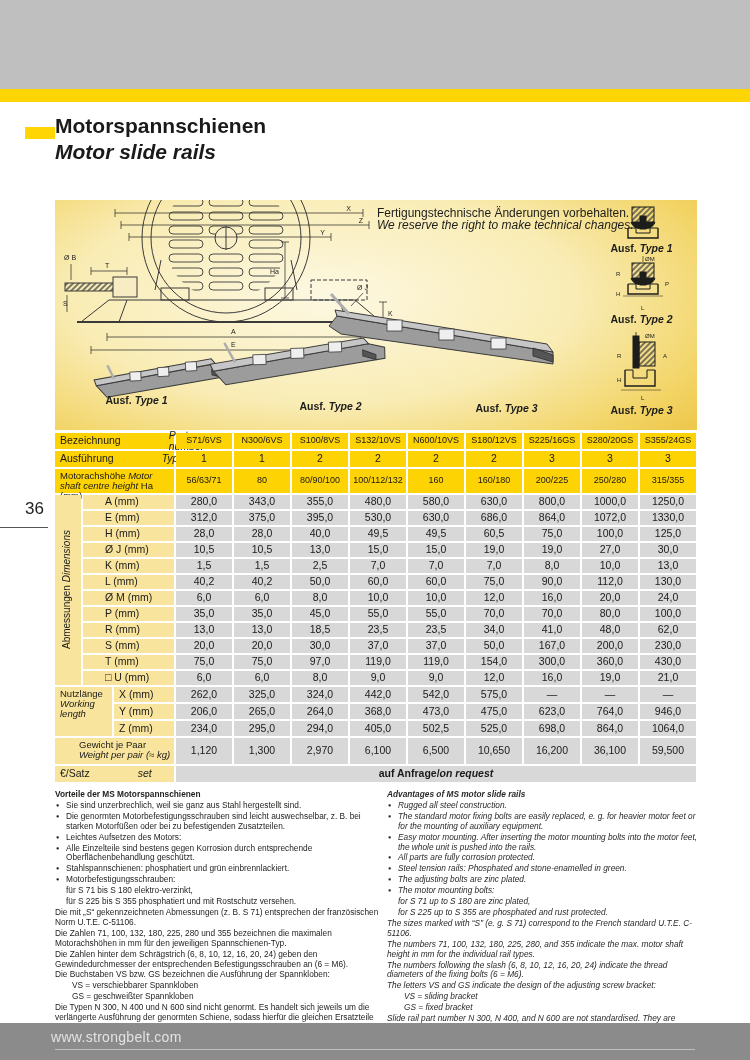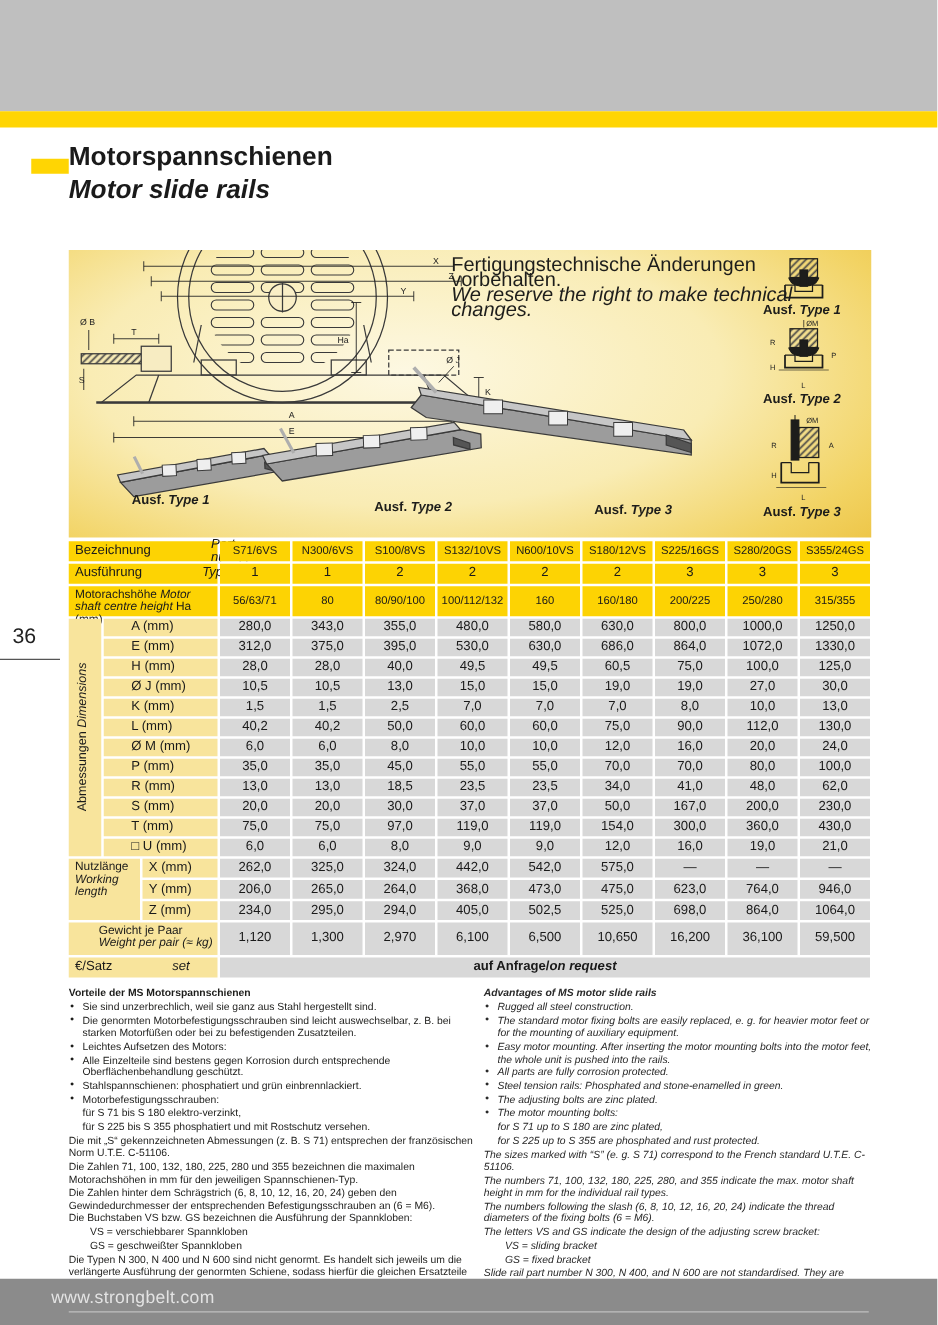--- a/index.html
+++ b/index.html
@@ -10,27 +10,27 @@
   
   .band-gray{top:0;left:0;width:750px;height:89px;background:#bfbfbf;}
   .band-yellow{top:89px;left:0;width:750px;height:13px;background:#ffd503;}
 
   
   .title-dash{left:25px;top:127px;width:30px;height:12px;background:#ffd503;}
   .title-de{left:55px;top:114px;font-size:21px;font-weight:bold;color:#1a1a1a;}
   .title-en{left:55px;top:140px;font-size:21px;font-weight:bold;font-style:italic;color:#1a1a1a;}
 
   
-  .page-num{left:10px;top:499px;width:34px;text-align:left;font-size:17px;color:#222;}
+  .page-num{left:10px;top:499px;width:34px;text-align:right;font-size:17px;color:#222;}
   .page-num-line{left:0;top:527px;width:48px;height:0;border-top:1px solid #555;}
 
   
   .panel{left:55px;top:200px;width:642px;height:230px;overflow:hidden;
     background:radial-gradient(ellipse 560px 240px at 42% 42%, #fdf8e2 0%, #f9ecb4 45%, #f2d363 74%, #e9b92e 100%);}
-  .note{left:306px;top:7px;width:275px;font-size:16px;line-height:12px;color:#1d1d1b;}
+  .note{left:322px;top:7px;width:275px;font-size:12px;line-height:12px;color:#1d1d1b;}
   .note .en{font-style:italic;}
   .cap{font-size:10.5px;font-weight:bold;color:#1d1d1b;text-align:center;white-space:nowrap;}
   .cap .pf{margin-right:3px;}
   .cap .it{font-style:italic;margin-right:3px;}
   svg text{font-family:"Liberation Sans",sans-serif;}
   .dimtxt text,.minitxt text{font-size:7px;fill:#222;}
   .minitxt text{font-size:6px;}
 
   
   .spec-grid{left:55px;top:433px;width:641px;display:grid;
@@ -57,21 +57,21 @@
   .adv-en{left:387px;width:312px;font-style:italic;color:#2a2a2a;}
   .adv h3{margin:0 0 1px 0;font-size:8.3px;}
   .li{position:relative;padding-left:11px;margin:0 0 1px 0;}
   .li.nob{padding-left:0;}
   .li.cont{padding-left:11px;}
   .li.ind{padding-left:17px;}
   .blt{position:absolute;left:1px;top:0;font-size:5.5px;}
 
   
   .footer{top:1023px;left:0;width:750px;height:37px;background:#8b8b8b;}
-  .footer-url{left:41px;top:1029px;font-size:14px;color:#e3e3e3;letter-spacing:.3px;}
+  .footer-url{left:51px;top:1029px;font-size:14px;color:#e3e3e3;letter-spacing:.3px;}
   .footer-line{left:55px;top:1049px;width:640px;height:0;border-top:1px solid rgba(255,255,255,.45);}
 </style>
 </head>
 <body>
 
 <div class="abs band-gray"></div>
 <div class="abs band-yellow"></div>
 
 <div class="abs title-dash"></div>
 <div class="abs title-de">Motorspannschienen</div>

